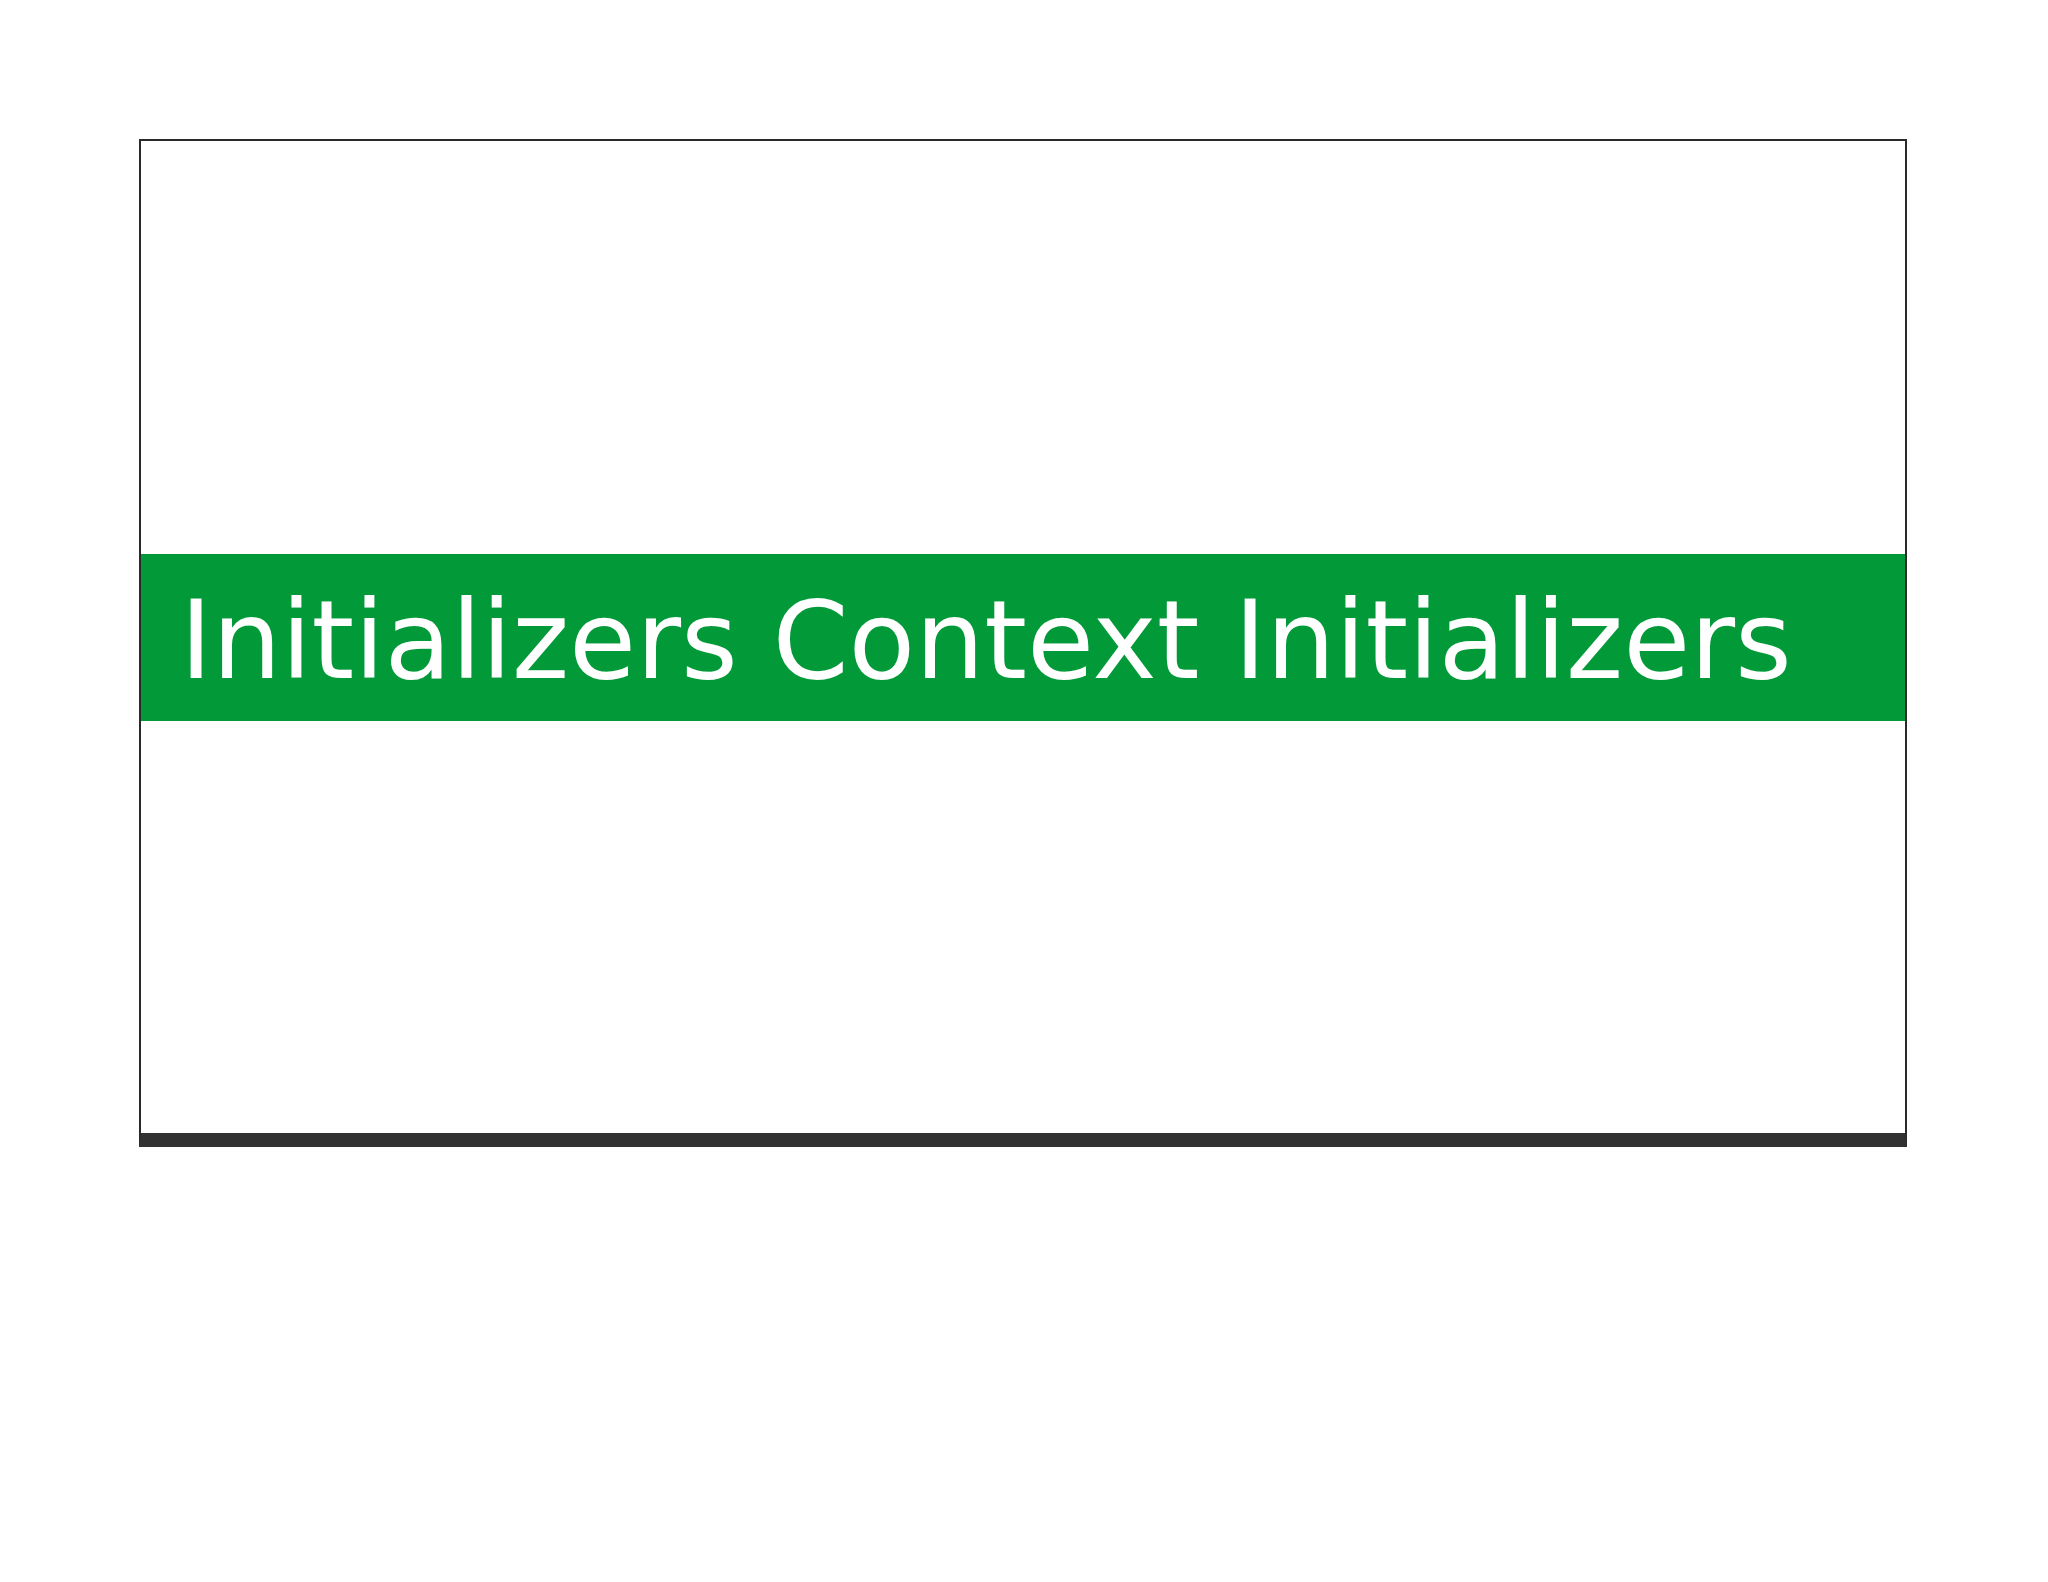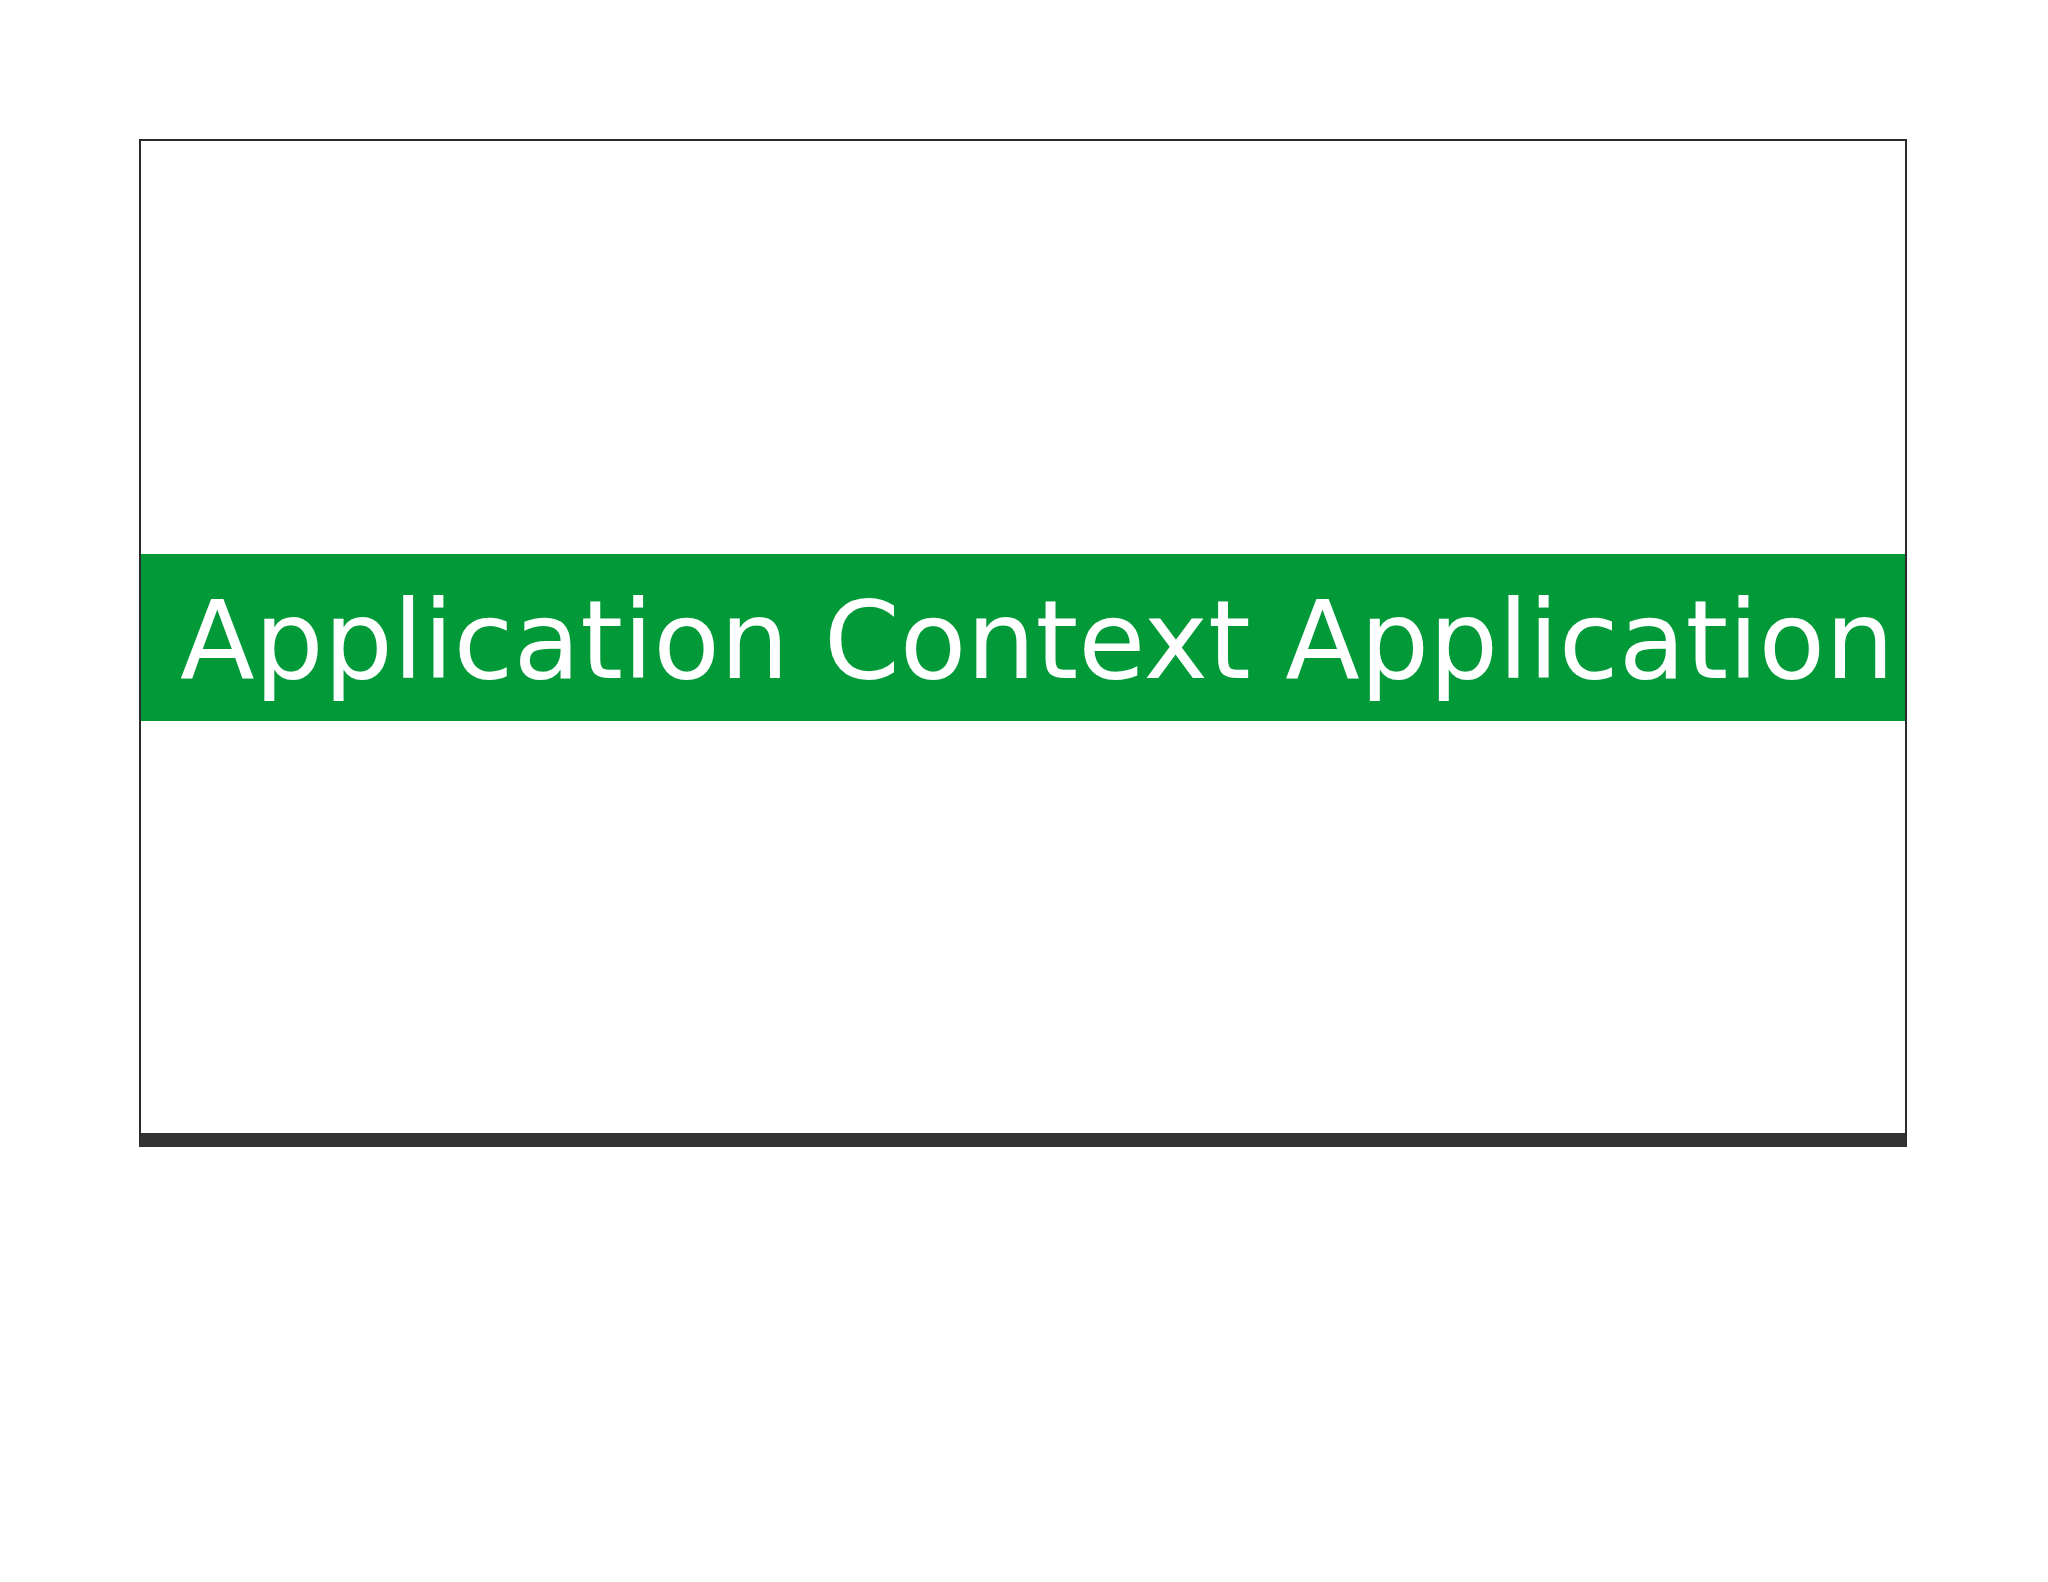--- a/index.html
+++ b/index.html
@@ -46,16 +46,16 @@
     white-space: nowrap;
     letter-spacing: 0;
   }
 </style>
 </head>
 <body>
 
 <div class="canvas">
   <div class="slide">
     <div class="banner">
-      <span class="title">Application Context Application</span>
+      <span class="title">Initializers Context Initializers</span>
     </div>
   </div>
 </div>
 
 </body></html>

